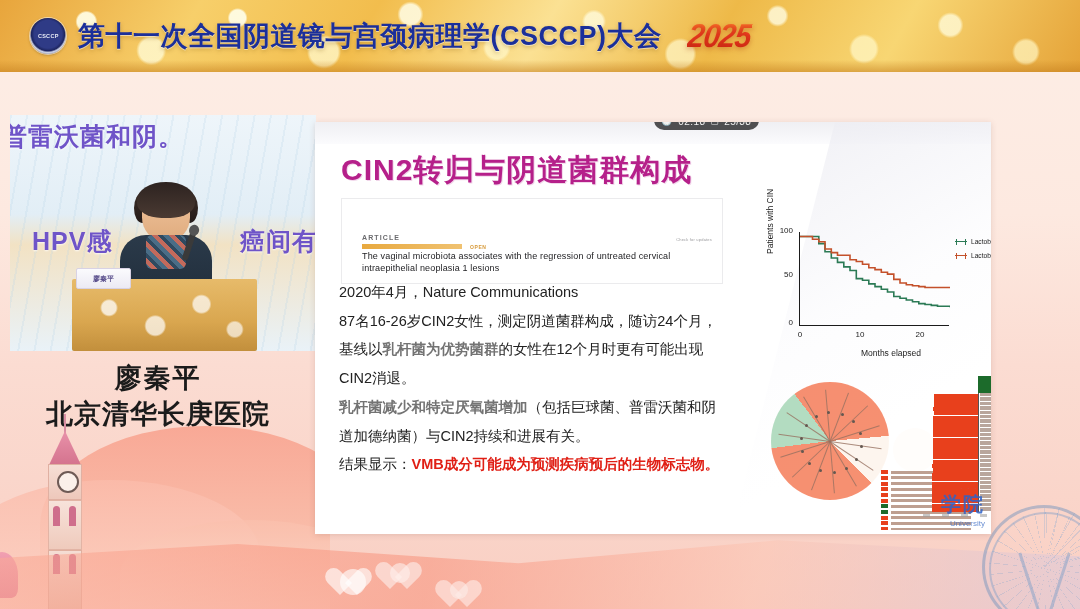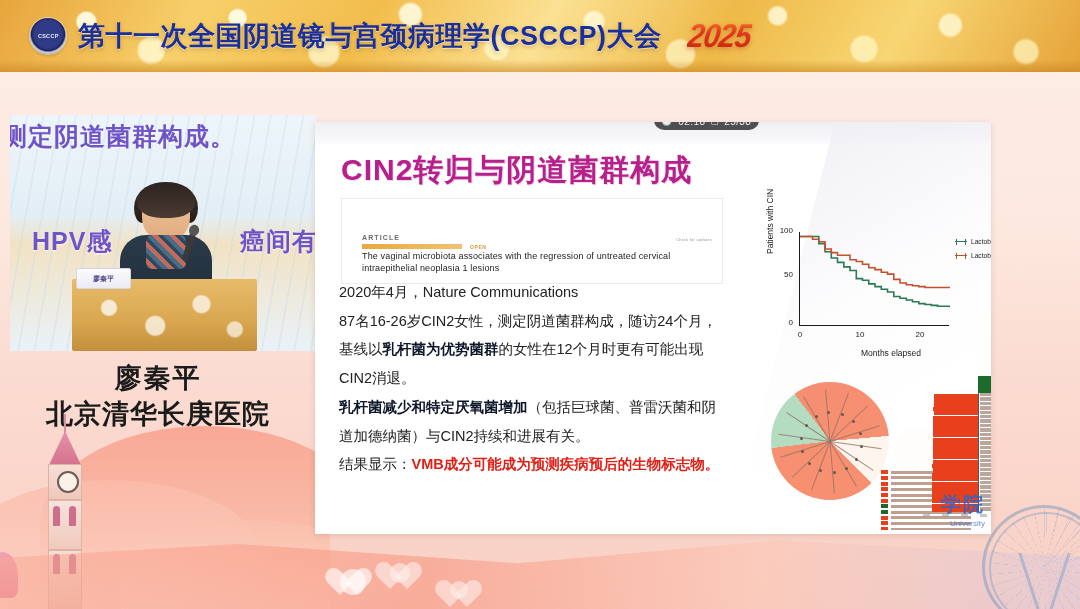--- a/index.html
+++ b/index.html
@@ -326,21 +326,21 @@
     position:absolute; left:20px; top:52px; width:320px;
     font-family:"Liberation Sans","DejaVu Sans",sans-serif;
     font-size:9px; line-height:1.32; color:#232326; letter-spacing:.15px;
   }
 
   
   #body-text {
     position:absolute; left:24px; top:156px; width:430px;
     font-size:14.5px; line-height:1.98; color:#222;
   }
-  .hl-orange { color:#0f172a; font-weight:bold;font-family:Liberation Serif, serif; }
+  .hl-orange { color:#737373; font-weight:bold;font-family:Liberation Serif, serif; }
   .hl-red    { color:#e01f15; font-weight:bold; }
 
   
   #km-chart {
     position:absolute; left:452px; top:108px; width:300px; height:130px;
   }
   #km-ylabel {
     position:absolute; left:-2px; top:24px; width:66px;
     transform: rotate(-90deg); transform-origin: 0 0;
     font-size:8.5px; color:#1c1c1c; white-space:nowrap;
@@ -430,21 +430,21 @@
       </div>
       <div id="banner-title">第十一次全国阴道镜与宫颈病理学(CSCCP)大会</div>
       <div id="banner-year">2025</div>
     </div>
   </div>
 
   <div id="speaker-panel">
 
     <div id="speaker-video">
       <div id="proj-stripes"></div>
-      <div class="proj-line" id="proj-line-1">测定阴道菌群构成。</div>
+      <div class="proj-line" id="proj-line-1">普雷沃菌和阴。</div>
       <div class="proj-line" id="proj-line-2">HPV感</div>
       <div class="proj-line" id="proj-line-2b">癌间有</div>
 
       <div id="figure">
         <div id="fig-hair2"></div>
         <div id="fig-hair3"></div>
         <div id="fig-head"></div>
         <div id="fig-hair"></div>
         <div id="fig-body"></div>
         <div id="fig-scarf"></div>

